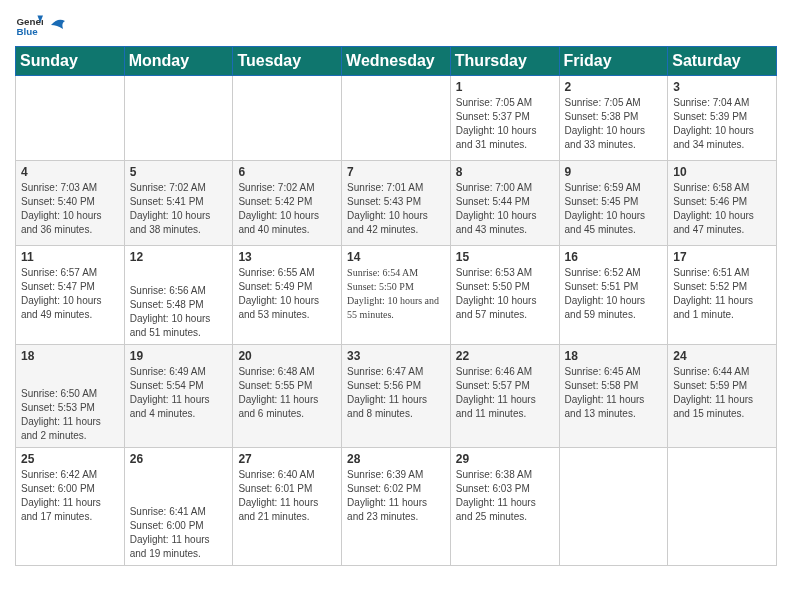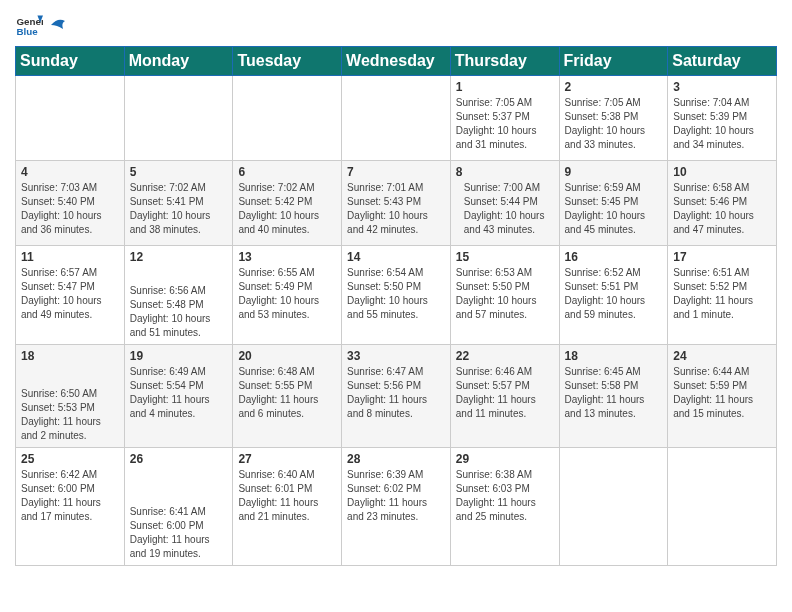--- a/index.html
+++ b/index.html
@@ -162,21 +162,21 @@
 Daylight: 10 hours and 40 minutes.</div>
         </td>
         <td>
           <span class="cell-day">7</span>
           <div class="cell-info" style="white-space: pre-line;">Sunrise: 7:01 AM
 Sunset: 5:43 PM
 Daylight: 10 hours and 42 minutes.</div>
         </td>
         <td>
           <span class="cell-day">8</span>
-          <div class="cell-info" style="white-space: pre-line; margin-left: 8px;">Sunrise: 7:00 AM
+          <div class="cell-info" style="white-space: pre-line;">Sunrise: 7:00 AM
 Sunset: 5:44 PM
 Daylight: 10 hours and 43 minutes.</div>
         </td>
         <td>
           <span class="cell-day">9</span>
           <div class="cell-info" style="white-space: pre-line;">Sunrise: 6:59 AM
 Sunset: 5:45 PM
 Daylight: 10 hours and 45 minutes.</div>
         </td>
         <td>
@@ -200,21 +200,21 @@
 Daylight: 10 hours and 51 minutes.</div>
         </td>
         <td>
           <span class="cell-day">13</span>
           <div class="cell-info" style="white-space: pre-line;">Sunrise: 6:55 AM
 Sunset: 5:49 PM
 Daylight: 10 hours and 53 minutes.</div>
         </td>
         <td>
           <span class="cell-day">14</span>
-          <div class="cell-info" style="white-space: pre-line;">Sunrise: 6:54 AM
+          <div class="cell-info" style="white-space: pre-line; font-family: Liberation Serif, serif;">Sunrise: 6:54 AM
 Sunset: 5:50 PM
 Daylight: 10 hours and 55 minutes.</div>
         </td>
         <td>
           <span class="cell-day">15</span>
           <div class="cell-info" style="white-space: pre-line;">Sunrise: 6:53 AM
 Sunset: 5:50 PM
 Daylight: 10 hours and 57 minutes.</div>
         </td>
         <td>

